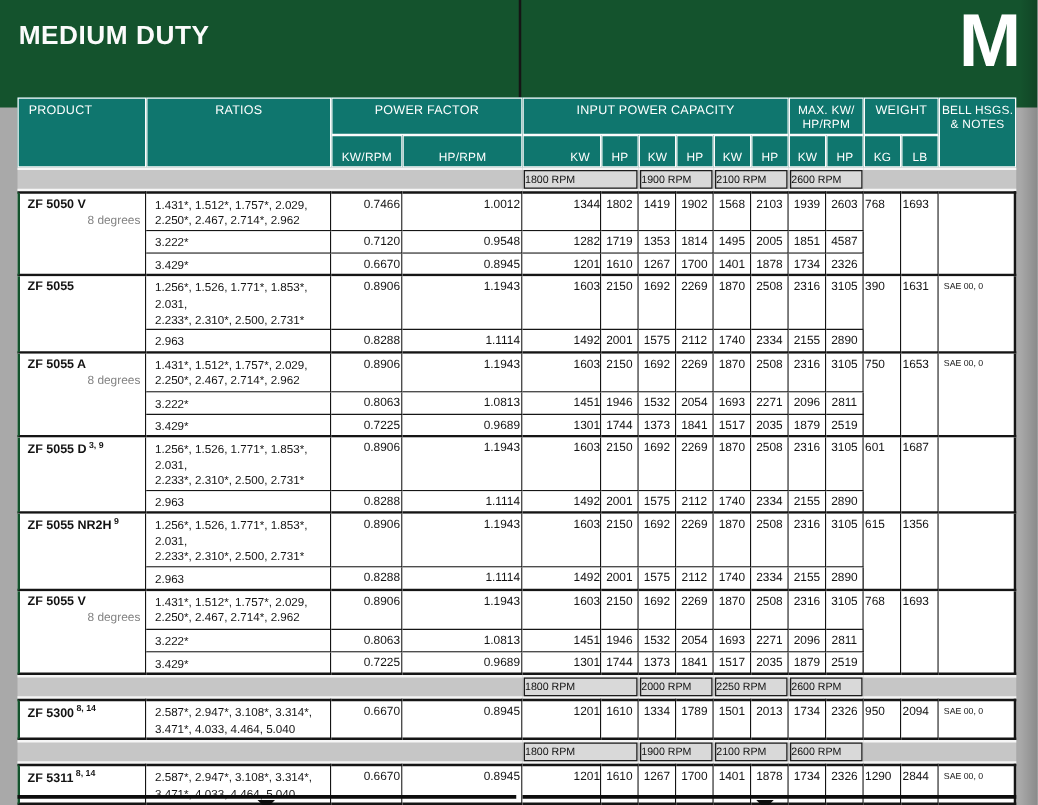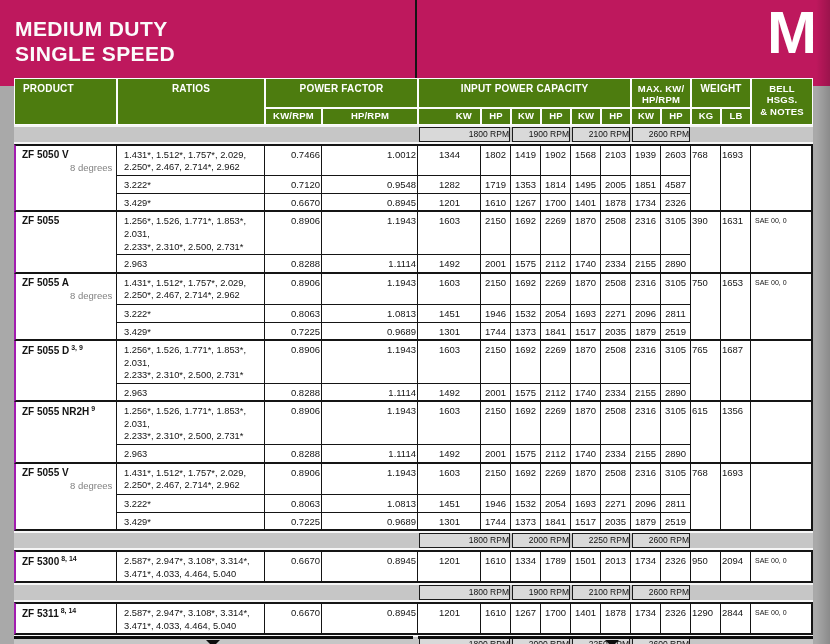--- a/index.html
+++ b/index.html
@@ -1,65 +1,65 @@
 <!DOCTYPE html>
 <html><head>
 <meta charset="utf-8">
 <style>
   html,body{margin:0;padding:0;}
   body{width:830px;height:644px;overflow:hidden;background:#9e9e9e;
        font-family:"Liberation Sans", sans-serif;}
   .page{position:relative;width:830px;height:644px;background:#a9a9a9;overflow:hidden;}
 
   
-  .topbar{position:absolute;left:0;top:0;width:830px;height:86px;background:#be185d;}
+  .topbar{position:absolute;left:0;top:0;width:830px;height:86px;background:#14532d;}
   .titles{position:absolute;left:15px;top:16px;color:#fbfbfb;font-weight:bold;
           font-size:21px;line-height:1.2;letter-spacing:.4px;}
   .vdivider{position:absolute;left:415px;top:0;width:2px;height:78px;background:#151515;}
   .corner{position:absolute;right:13px;top:0px;color:#ffffff;font-weight:bold;font-size:60px;line-height:66px;}
 
   
   .tablezone{position:absolute;left:14px;top:78px;}
   table{border-collapse:separate;border-spacing:0;table-layout:fixed;width:799px;}
   td{box-sizing:border-box;vertical-align:top;color:#131313;}
 
   
-  thead td{background:#4d7c0f;color:#ffffff;border:1px solid #fcfcfc;
-           font-weight:bold;text-align:center;vertical-align:top;padding-top:4px;
+  thead td{background:#0f766e;color:#ffffff;border:1px solid #fcfcfc;
+           font-weight:normal;text-align:center;vertical-align:top;padding-top:4px;
            font-size:10px;letter-spacing:.2px;}
   thead tr.h1{height:29px;}
   thead tr.h2{height:17px;}
   thead td.hprod{text-align:left;padding-left:8px;}
   thead td.pre{white-space:pre-line;line-height:1.2;font-size:9.5px;}
-  thead tr.h2 td{font-size:9.5px;padding-top:1px;}
+  thead tr.h2 td{font-size:9.5px;padding-top:12px;}
   thead td.hkw1{text-align:right;padding-right:8px;}
 
   
   tr.band{height:17px;}
   tr.band td{background:#c6c6c6;border:none;border-top:2px solid #f6f6f6;border-bottom:2px solid #f6f6f6;
              padding:0;vertical-align:middle;}
   .band-box{height:13px;line-height:12px;margin:0 1px;border:1px solid #1c1c1c;background:#d9d9d9;
-            text-align:right;font-size:8.5px;color:#111;}
+            text-align:left;font-size:8.5px;color:#111;}
 
   
   tbody td{background:#ffffff;border-right:1px solid #151515;border-bottom:1px solid #151515;
            font-size:9.5px;padding-top:3px;}
   tr.r2{height:31px;}
   tr.r1{height:18px;}
   tr.after-band td{border-top:2px solid #151515;}
   tr.glast td{border-bottom:2px solid #151515;}
   td.span{border-bottom:2px solid #151515;}
-  td.prod{border-left:2px solid #a21caf;padding-left:6px;text-align:left;}
+  td.prod{border-left:2px solid #14532d;padding-left:6px;text-align:left;}
   .pname{font-weight:bold;font-size:10px;white-space:nowrap;}
   .pname sup{font-size:7px;font-weight:bold;}
   .psub{color:#828282;font-size:9.5px;margin-top:2px;margin-left:48px;}
   td.rat{text-align:left;padding-left:7px;padding-right:2px;white-space:pre-line;line-height:1.35;font-size:9.3px;}
   td.pf{text-align:right;}
   td.val{text-align:center;}
-  td.kw1{text-align:center;padding-right:0;}
+  td.kw1{text-align:right;padding-right:0;}
   td.wt{}
   td.note{border-right:2px solid #151515;font-size:7px;text-align:left;padding-left:4px;padding-top:5px;}
 
   
   .bline{position:absolute;height:3px;background:#0d0d0d;}
   .bl-left{left:14px;top:636px;width:399px;}
   .bl-right{left:418px;top:636px;width:395px;}
   .tri{position:absolute;width:0;height:0;border-left:7px solid transparent;
        border-right:7px solid transparent;border-top:7px solid #0d0d0d;top:640px;}
   .tri-left{left:206px;}
@@ -69,21 +69,20 @@
                background:linear-gradient(to right, rgba(0,0,0,0), rgba(0,0,0,0.18));}
 </style>
 </head>
 <body>
 
 <div class="page">
 
   <div class="topbar">
     <div class="titles">
       <div>MEDIUM DUTY</div>
-      <div>SINGLE SPEED</div>
     </div>
     <div class="vdivider"></div>
     <div class="corner">M</div>
   </div>
 
   <div class="tablezone">
     <table>
       <colgroup>
         <col style="width:103px">
           <col style="width:148px">
@@ -281,21 +280,21 @@
             <td class="pf">0.8906</td>
             <td class="pf">1.1943</td>
             <td class="val kw1">1603</td>
             <td class="val">2150</td>
             <td class="val">1692</td>
             <td class="val">2269</td>
             <td class="val">1870</td>
             <td class="val">2508</td>
             <td class="val">2316</td>
             <td class="val">3105</td>
-            <td class="wt span" rowspan="2">765</td>
+            <td class="wt span" rowspan="2">601</td>
             <td class="wt span" rowspan="2">1687</td>
             <td class="note span" rowspan="2"></td>
           </tr>
           <tr class="r1 glast">
             <td class="rat">2.963</td>
             <td class="pf">0.8288</td>
             <td class="pf">1.1114</td>
             <td class="val kw1">1492</td>
             <td class="val">2001</td>
             <td class="val">1575</td>

